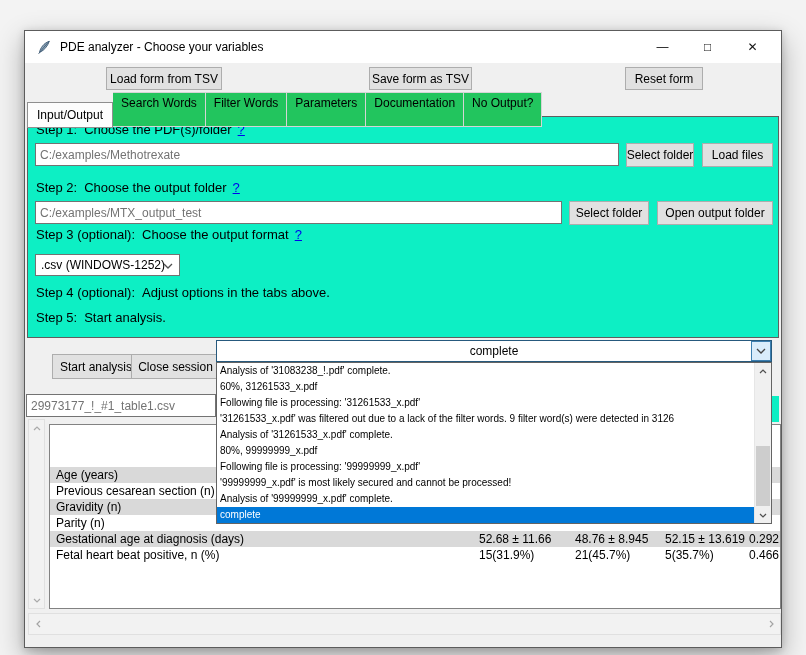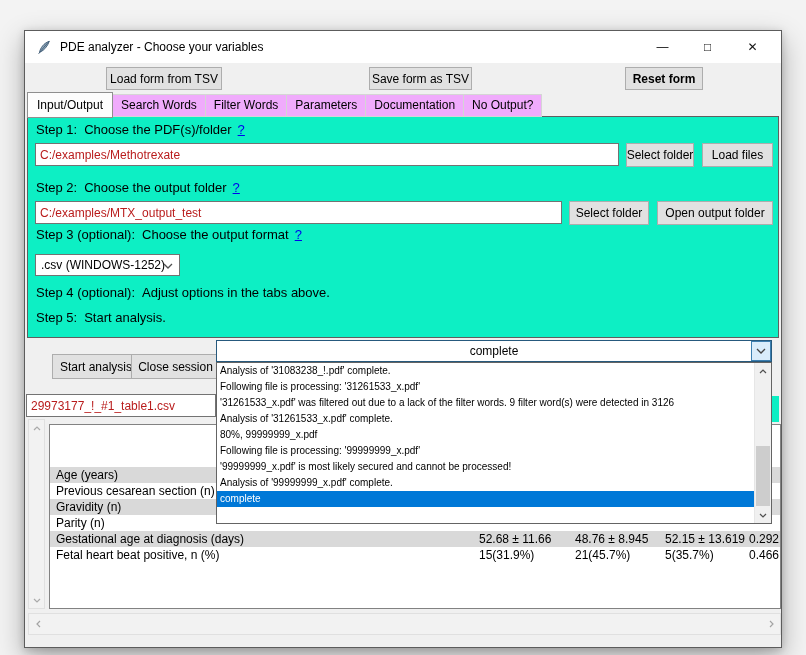--- a/index.html
+++ b/index.html
@@ -24,45 +24,45 @@
   .win-controls { position:absolute; right:6px; top:0; height:32px; display:flex; }
   .win-btn { width:45px; height:32px; display:flex; align-items:center; justify-content:center; font-size:12px; color:#111; }
   
   .btn {
     position:absolute; background:#e1e1e1; border:1px solid #adadad;
     font-size:12px; display:flex; align-items:center; justify-content:center;
     white-space:nowrap; cursor:default;
   }
   #btn-load  { left:81px;  top:36px; width:116px; height:23px; }
   #btn-save  { left:344px; top:36px; width:103px; height:23px; }
-  #btn-reset { left:600px; top:36px; width:78px;  height:23px;font-weight:bold; }
+  #btn-reset { left:600px; top:36px; width:78px;  height:23px; }
   
   .tabs { position:absolute; left:2px; top:61px; display:flex; align-items:flex-end; z-index:3; }
   .tab {
-    font-size:12px; padding:3px 8px 4px; background:#f0abfc;
+    font-size:12px; padding:3px 8px 16px; background:#22c55e;
     border:1px solid #d5d5d5; border-left:none; white-space:nowrap;
   }
   .tab:first-child { border-left:1px solid #d5d5d5; }
   .tab.active {
     background:#fdfdfd; border:1px solid #8f8f8f; padding:5px 9px 5px;
     margin-bottom:-1px; position:relative; z-index:4;
   }
   
   .panel {
     position:absolute; left:2px; top:85px; width:752px; height:222px;
     background:#0DEFC4; border:1px solid #5f5f5f; z-index:2;
   }
   .step { position:absolute; left:8px; font-size:13px; white-space:nowrap; }
   .step b { font-weight:normal;margin-top:20px; }
   .gap { display:inline-block; width:7px; }
   .help { color:#0000EE; text-decoration:underline; margin-left:6px; }
   .entry {
     position:absolute; background:#fff; border:1px solid #737373;
     font-size:12px; padding:0 4px; white-space:nowrap; overflow:hidden;
-    font-family:"Liberation Sans", sans-serif; color:#b91c1c; outline:none;
+    font-family:"Liberation Sans", sans-serif; color:#737373; outline:none;
   }
   #s1-row { top:5px; }   #s2-row { top:63px; }  #s3-row { top:110px; }
   #s4-row { top:168px; } #s5-row { top:193px; }
   #entry-pdf { left:7px; top:26px; width:584px; height:23px; }
   #btn-selfolder1 { left:598px; top:26px; width:68px;  height:24px; }
   #btn-loadfiles  { left:674px; top:26px; width:71px;  height:24px; }
   #entry-out { left:7px; top:84px; width:527px; height:23px; }
   #btn-selfolder2 { left:541px; top:84px; width:80px;  height:24px; }
   #btn-openout    { left:629px; top:84px; width:116px; height:24px; }
   .combo {
@@ -212,20 +212,21 @@
         <svg width="10" height="6" viewBox="0 0 10 6">
             <polyline points="1,1 5,5 9,1" fill="none" stroke="#444" stroke-width="1.3"></polyline>
           </svg>
       </span>
     </span>
   </div>
 
   <div id="log-list">
     <div id="log-items">
         <div class="log-item">Analysis of '31083238_!.pdf' complete.</div>
+        <div class="log-item">60%, 31261533_x.pdf</div>
         <div class="log-item">Following file is processing: '31261533_x.pdf'</div>
         <div class="log-item">'31261533_x.pdf' was filtered out due to a lack of the filter words. 9 filter word(s) were detected in 3126</div>
         <div class="log-item">Analysis of '31261533_x.pdf' complete.</div>
         <div class="log-item">80%, 99999999_x.pdf</div>
         <div class="log-item">Following file is processing: '99999999_x.pdf'</div>
         <div class="log-item">'99999999_x.pdf' is most likely secured and cannot be processed!</div>
         <div class="log-item">Analysis of '99999999_x.pdf' complete.</div>
         <div class="log-item selected">complete</div>
       </div>
     <div class="list-scroll">

